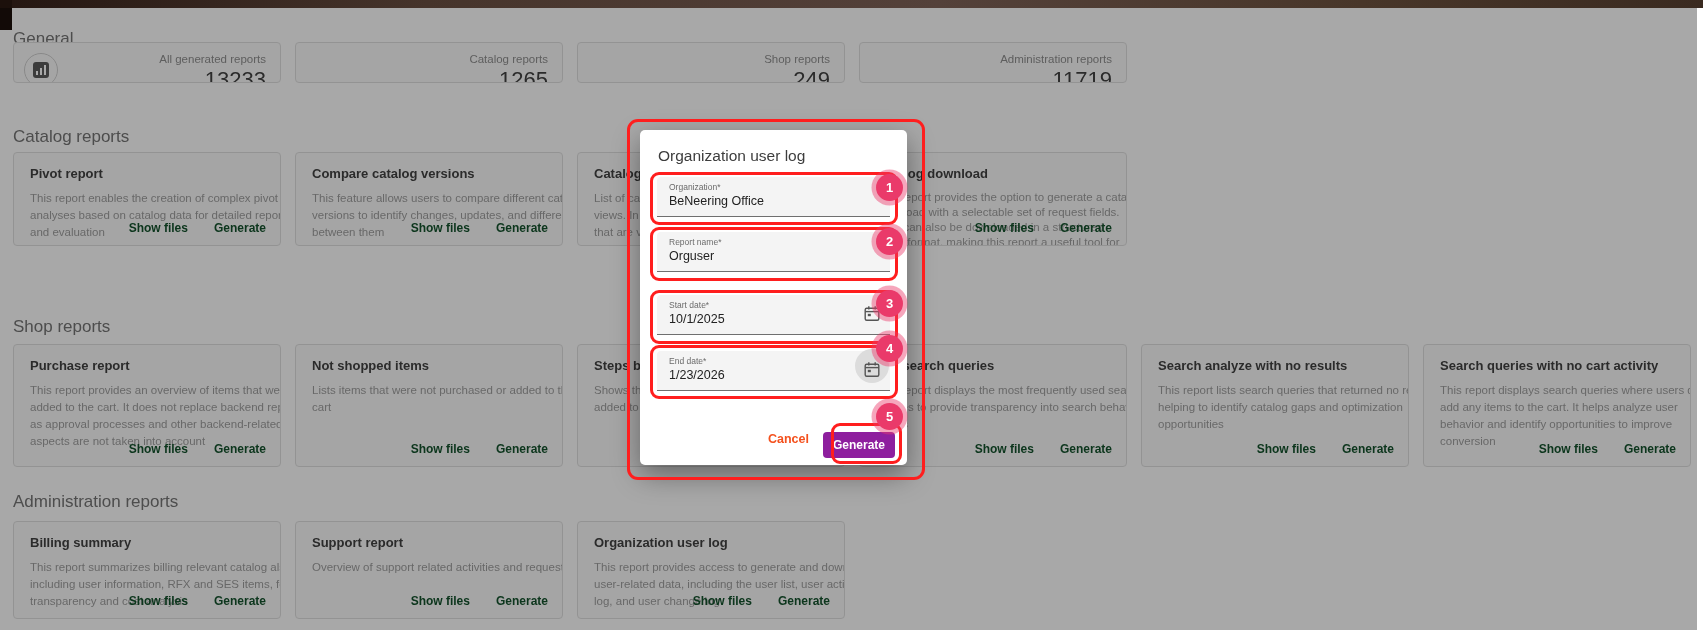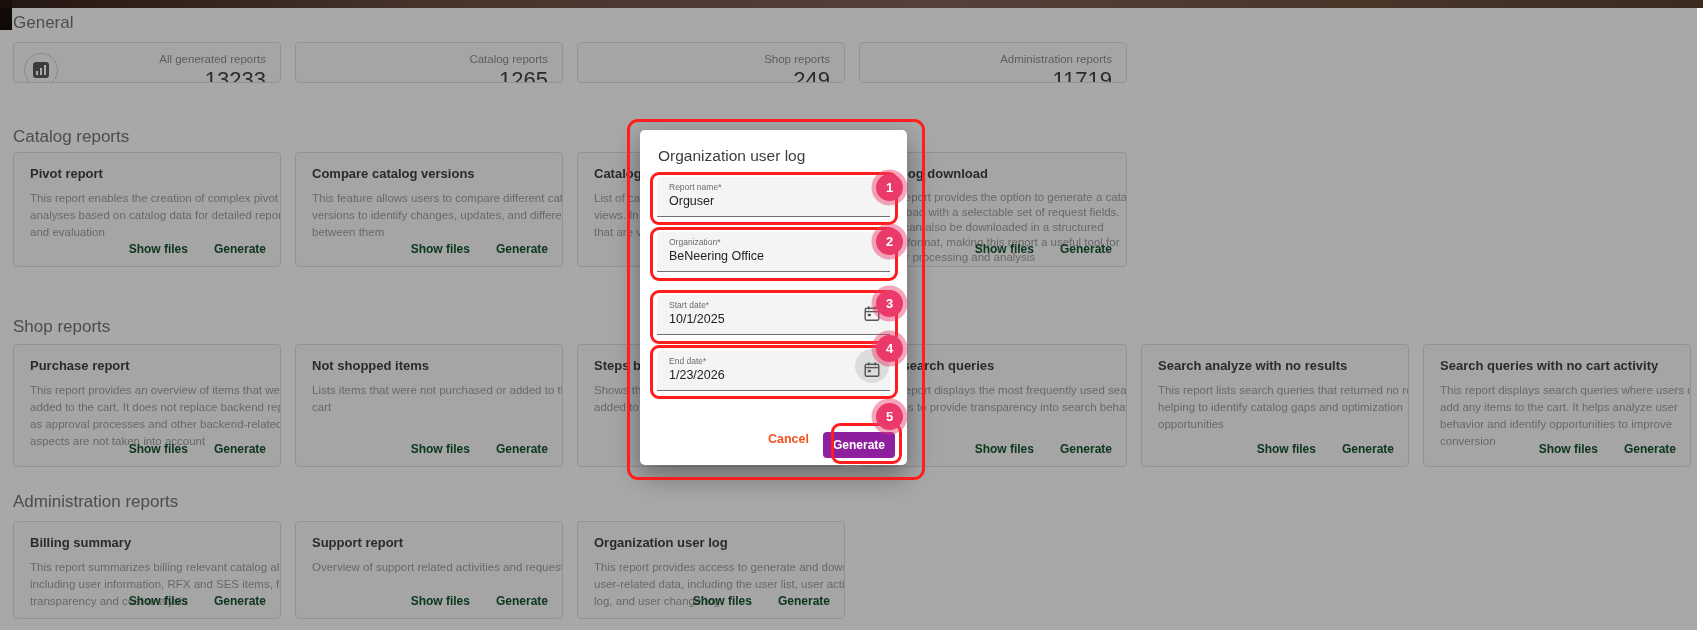--- a/index.html
+++ b/index.html
@@ -6,35 +6,35 @@
   html,body { width:1703px; height:643px; overflow:hidden; background:#ffffff;
               font-family:"Liberation Sans", sans-serif; position:relative; }
 
   
   .top-strip { position:absolute; left:0; top:0; width:100%; height:8px;
     background:linear-gradient(90deg,#241611,#46342b 25%,#54413a 55%,#483629 80%,#3a2a20); z-index:2; }
   .corner-block { position:absolute; left:0; top:0; width:12px; height:30px; background:#1c100b; z-index:3; }
 
   
   .sec-title { position:absolute; left:13px; font-size:17px; line-height:20px; color:#757575; z-index:1; }
-  #general-title { top:13px; }
+  #general-title { top:29px; }
   #catalog-title { top:127px; }
   #shop-title    { top:317px; }
   #admin-title   { top:492px; }
 
   
   .row { position:absolute; left:13px; display:grid; grid-template-columns:repeat(6,268px); gap:14px; z-index:1; }
   .row-stats   { top:42px; }
   .row-catalog { top:152px; }
   .row-shop    { top:344px; }
   .row-admin   { top:521px; }
 
   .card { background:#fbfbfb; border:1px solid #e0e0e0; border-radius:4px; position:relative; overflow:hidden; }
   .row-stats   .card { height:41px; }
-  .row-catalog .card { height:115px; }
+  .row-catalog .card { height:94px; }
   .row-shop    .card { height:123px; }
   .row-admin   .card { height:98px; }
 
   
   .stat-label { position:absolute; top:10px; right:14px; font-size:11.5px; color:#8f8f8f; }
   .stat-value { position:absolute; top:24px; right:14px; font-size:22px; color:#424242; }
   .stat-icon-circle { position:absolute; left:10px; top:10px; width:34px; height:34px; border:1px solid #cfcfcf;
     border-radius:50%; display:flex; align-items:center; justify-content:center; }
   .bar-chart-glyph { width:16px; height:16px; background:#5c5c5c; border-radius:3px;
     display:flex; align-items:flex-end; justify-content:center; gap:1.5px; padding-bottom:3px; }
@@ -258,27 +258,27 @@
         <span>Generate</span>
       </div>
   </div>
 </div>
 
 <div class="backdrop"></div>
 
 <div class="modal">
   <div class="modal-title">Organization user log</div>
   <div class="modal-fields">
+    <div class="mfield f2">
+      <div class="mlabel">Organization*</div>
+      <div class="mvalue">BeNeering Office</div>
+    </div>
     <div class="mfield f1">
       <div class="mlabel">Report name*</div>
       <div class="mvalue">Orguser</div>
-    </div>
-    <div class="mfield f2">
-      <div class="mlabel">Organization*</div>
-      <div class="mvalue">BeNeering Office</div>
     </div>
     <div class="mfield f3">
       <div class="mlabel">Start date*</div>
       <div class="mvalue">10/1/2025</div>
       <button class="cal-btn">
         <svg width="18" height="18" viewBox="0 0 18 18" fill="none" stroke="#555555" stroke-width="1.4">
           <rect x="2.2" y="3.2" width="13.6" height="12" rx="1.5"></rect>
           <line x1="5.8" y1="1.2" x2="5.8" y2="4.5"></line>
           <line x1="12.2" y1="1.2" x2="12.2" y2="4.5"></line>
           <line x1="2.2" y1="6.6" x2="15.8" y2="6.6"></line>

